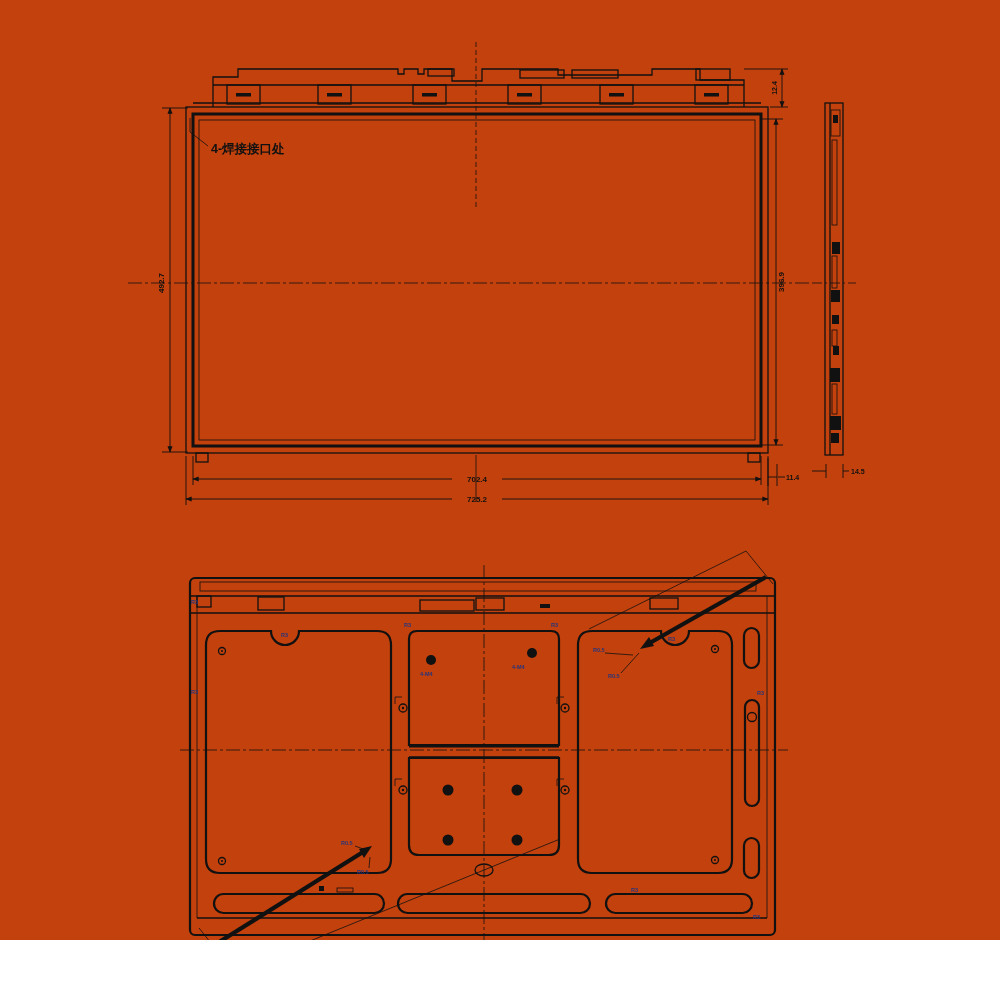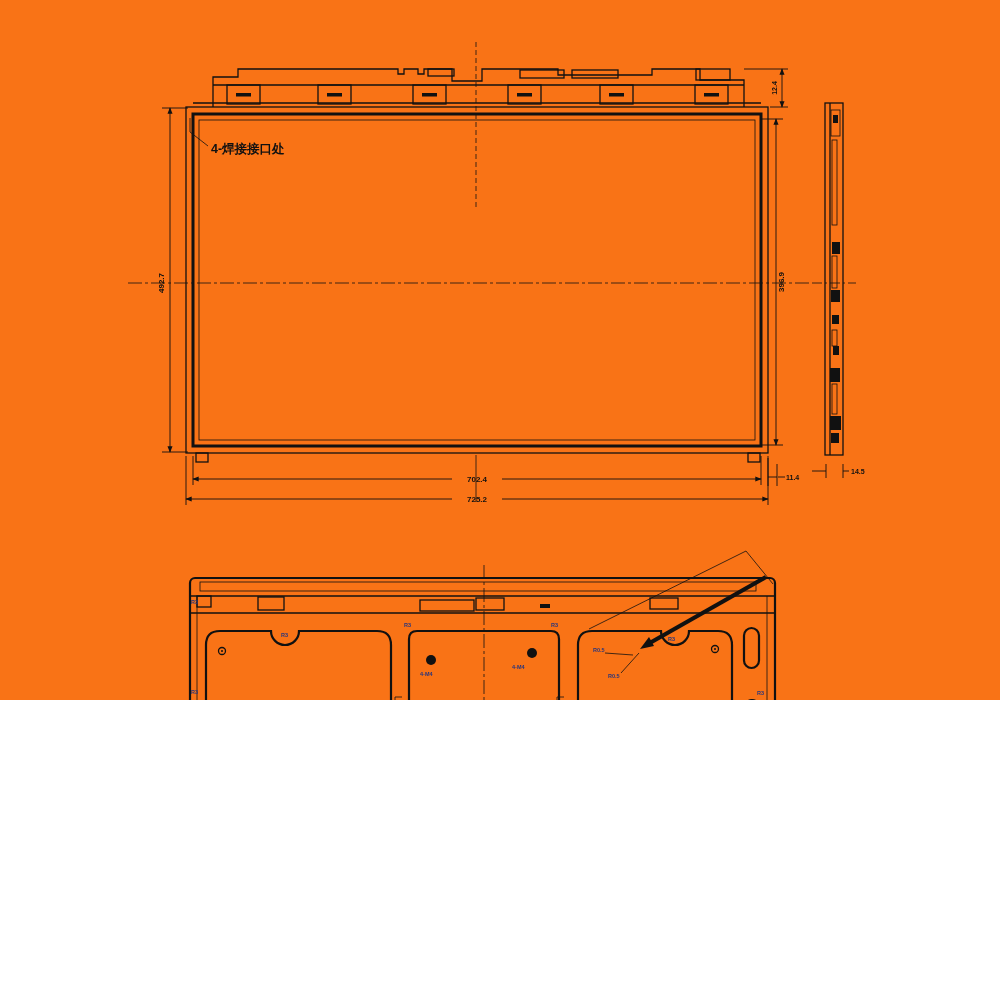--- a/index.html
+++ b/index.html
@@ -1,16 +1,16 @@
 <!DOCTYPE html>
 <html><head>
 <meta charset="utf-8">
 <style>
   html,body{margin:0;padding:0;background:#fff;}
-  .canvas{position:relative;width:1000px;height:700px;background:#f97316;overflow:hidden;}
+  .canvas{position:relative;width:1000px;height:940px;background:#c2410c;overflow:hidden;}
   svg{position:absolute;left:0;top:0;}
   text{font-family:"Liberation Sans", sans-serif;fill:#111;}
   .dim{font-size:8px;font-weight:bold;}
   .dim7{font-size:7px;font-weight:bold;}
   .micro{font-size:5.5px;font-weight:bold;fill:#27357e;}
   .note{font-size:12.5px;font-weight:bold;}
   .ln{stroke:#111;fill:none;stroke-width:1.3;}
   .ln2{stroke:#111;fill:none;stroke-width:2.2;}
   .ln3{stroke:#111;fill:none;stroke-width:3;}
   .thin{stroke:#111;fill:none;stroke-width:0.8;}

